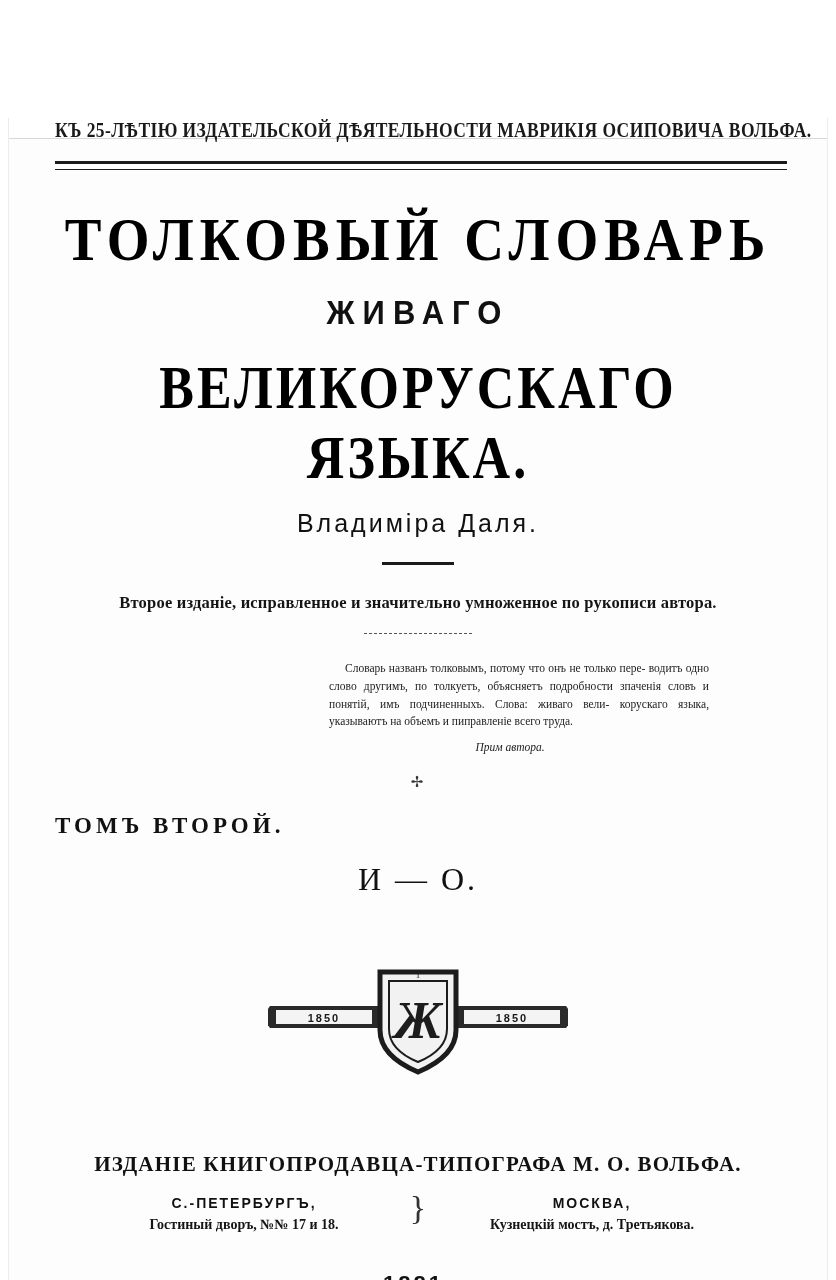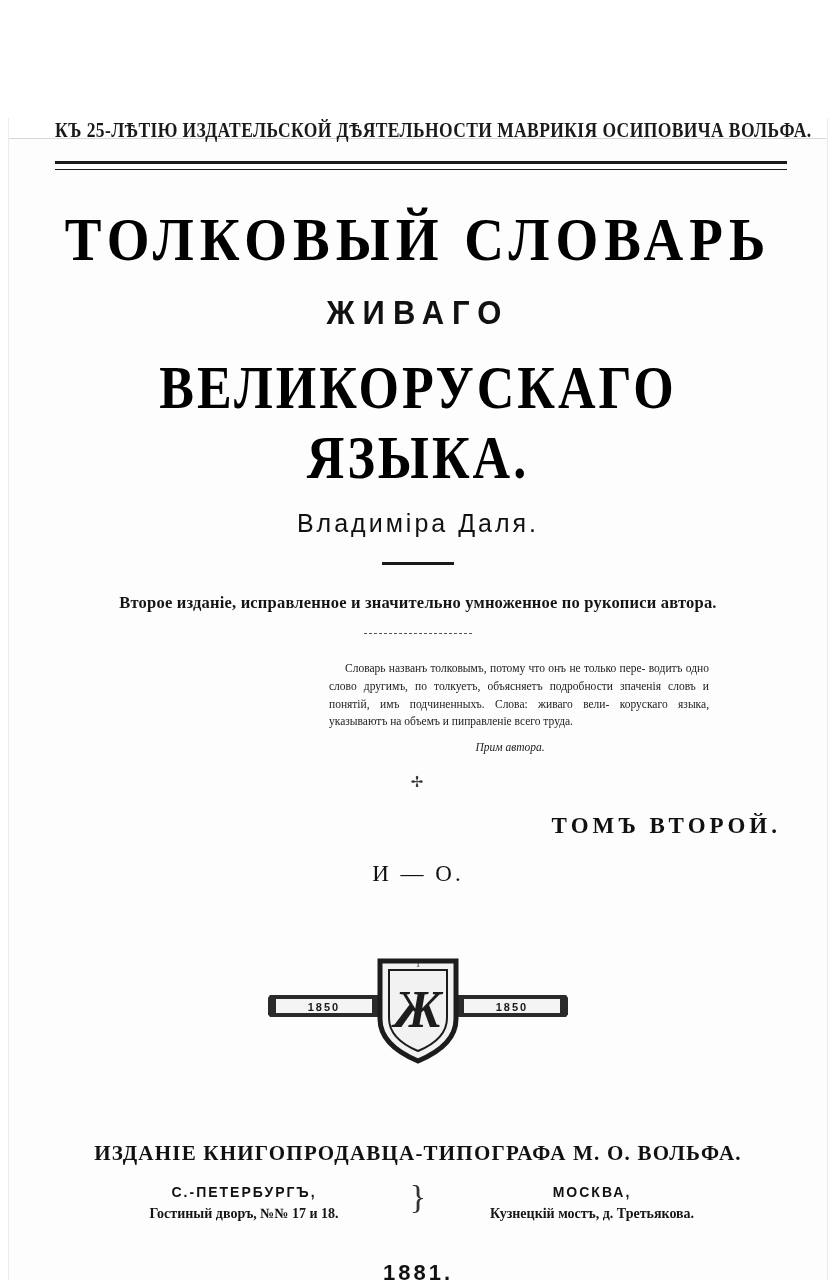--- a/index.html
+++ b/index.html
@@ -159,33 +159,33 @@
   .ornament {
     margin-top: 16px;
     text-align: center;
     font-size: 15px;
     color: #333;
     letter-spacing: 2px;
   }
 
   .volume {
     margin-top: 22px;
-    text-align: right;
+    text-align: left;
     font-family: "Liberation Serif", serif;
     font-weight: bold;
     font-size: 23px;
     letter-spacing: 4px;
     color: #111;
   }
 
   .range {
     margin-top: 22px;
     text-align: center;
     font-family: "Liberation Serif", serif;
-    font-size: 23px;
+    font-size: 32px;
     letter-spacing: 3px;
     color: #111;
   }
 
   .emblem-wrap {
     margin-top: 60px;
     display: flex;
     justify-content: center;
   }
 

